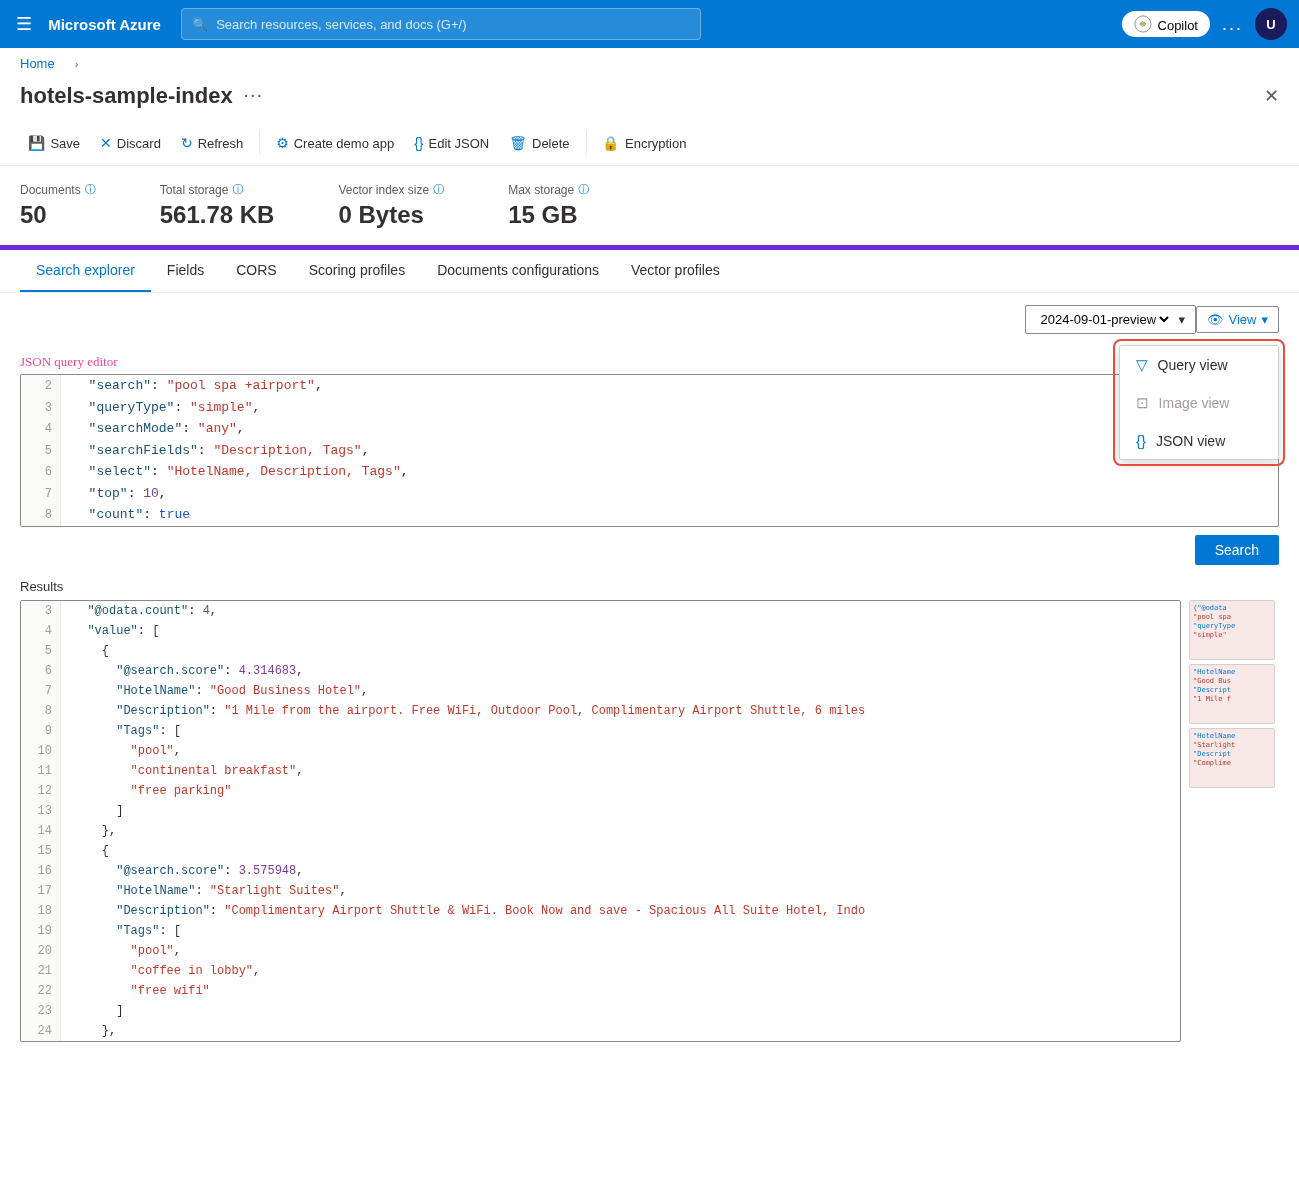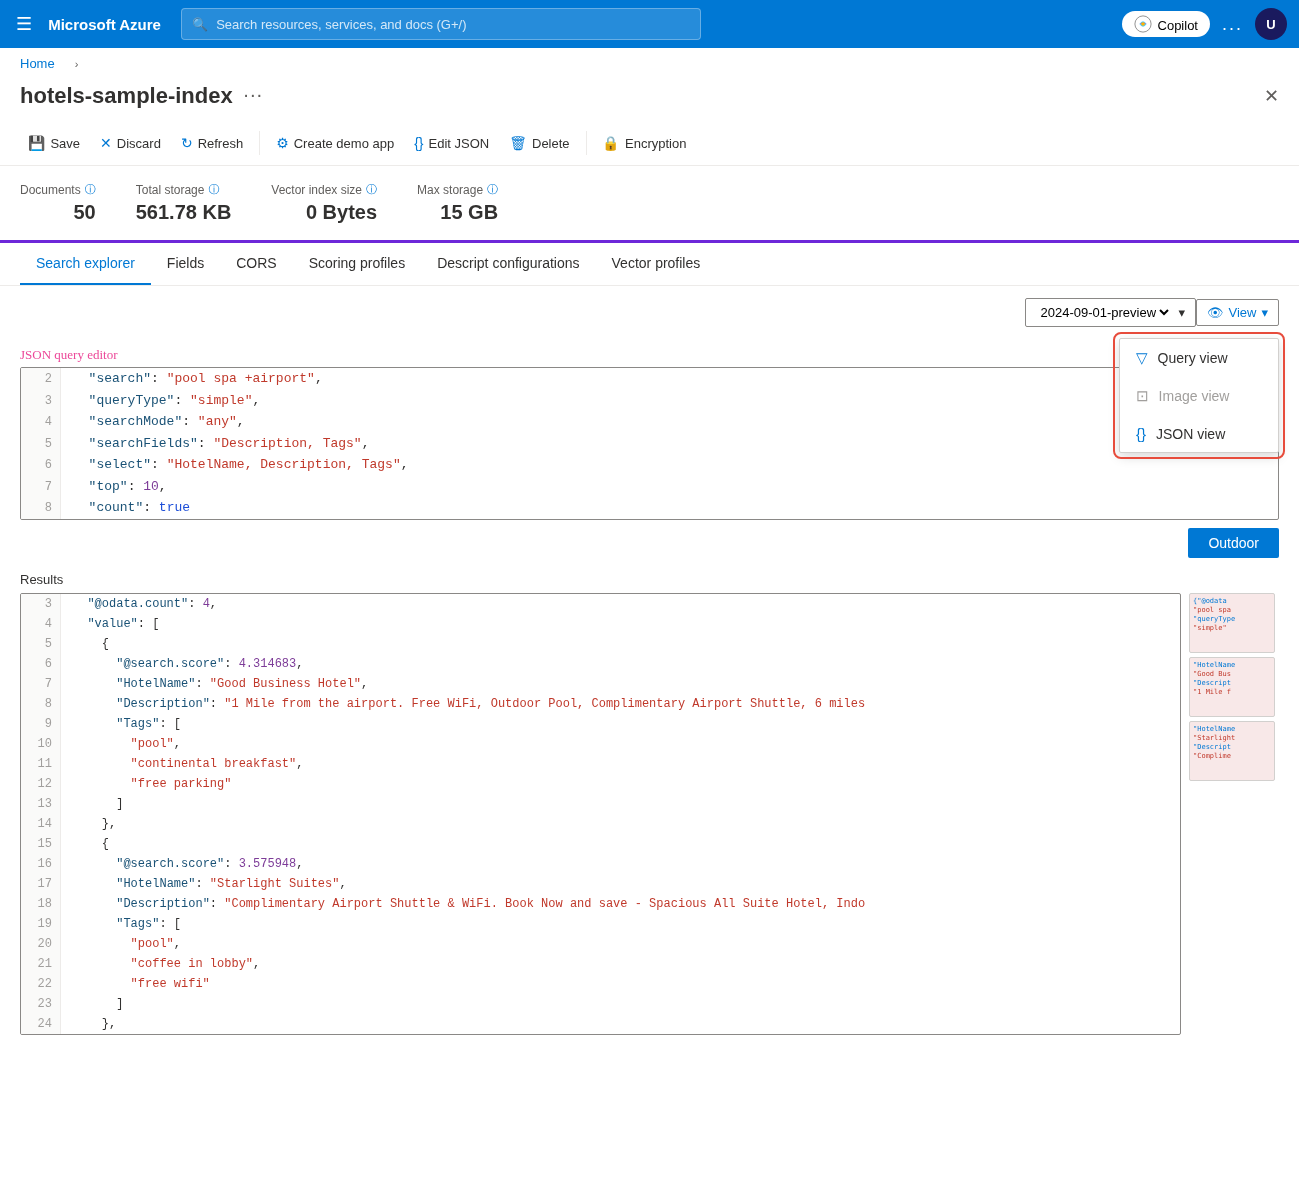--- a/index.html
+++ b/index.html
@@ -99,35 +99,34 @@
       color: #323130;
       border-radius: 2px;
     }
     .toolbar-icon { font-size: 14px; color: #0078d4; }
     .toolbar-sep { width: 1px; height: 24px; background: #edebe9; margin: 0 4px; }
 
     
     .stats-row {
       display: flex;
       padding: 16px 20px;
-      gap: 40px;
-      border-bottom: 3px solid #6d28d9;
-      text-align: right;
+      gap: 64px;
+      border-bottom: 5px solid #6d28d9;
     }
     .stat-item {}
     .stat-label {
       font-size: 12px;
       color: #605e5c;
       display: flex;
       align-items: center;
       gap: 4px;
       margin-bottom: 4px;
     }
     .stat-info { color: #0078d4; font-size: 11px; cursor: pointer; }
-    .stat-value { font-size: 20px; font-weight: 600; color: #323130; }
+    .stat-value { font-size: 24px; font-weight: 600; color: #323130; }
 
     
     .tabs {
       display: flex;
       padding: 0 20px;
       border-bottom: 1px solid #edebe9;
       gap: 0;
     }
     .tab {
       padding: 12px 16px;
@@ -425,21 +424,21 @@
       </div>
       <div class="stat-value">15 GB</div>
     </div>
   </div>
 
   <div class="tabs">
     <div class="tab active">Search explorer</div>
     <div class="tab">Fields</div>
     <div class="tab">CORS</div>
     <div class="tab">Scoring profiles</div>
-    <div class="tab">Descript configurations</div>
+    <div class="tab">Documents configurations</div>
     <div class="tab">Vector profiles</div>
   </div>
 
   <div class="content-area">
 
     <div class="query-controls">
       <div class="api-version-select">
         <select>
           <option>2024-09-01-preview</option>
         </select>
@@ -495,21 +494,21 @@
           <span class="line-code">  <span class="json-key">"top"</span>: <span class="json-num">10</span>,</span>
         </div>
         <div class="editor-line">
           <span class="line-num">8</span>
           <span class="line-code">  <span class="json-key">"count"</span>: <span class="json-bool">true</span></span>
         </div>
       </div>
     </div>
 
     <div class="search-btn-row">
-      <button class="search-btn">Outdoor</button>
+      <button class="search-btn">Search</button>
     </div>
 
     <div class="results-label">Results</div>
     <div class="results-area">
       <div class="results-editor">
         <div class="editor-content">
           <div class="editor-line">
             <span class="line-num">3</span>
             <span class="line-code">  <span class="json-key">"@odata.count"</span>: <span class="json-num">4</span>,</span>
           </div>

